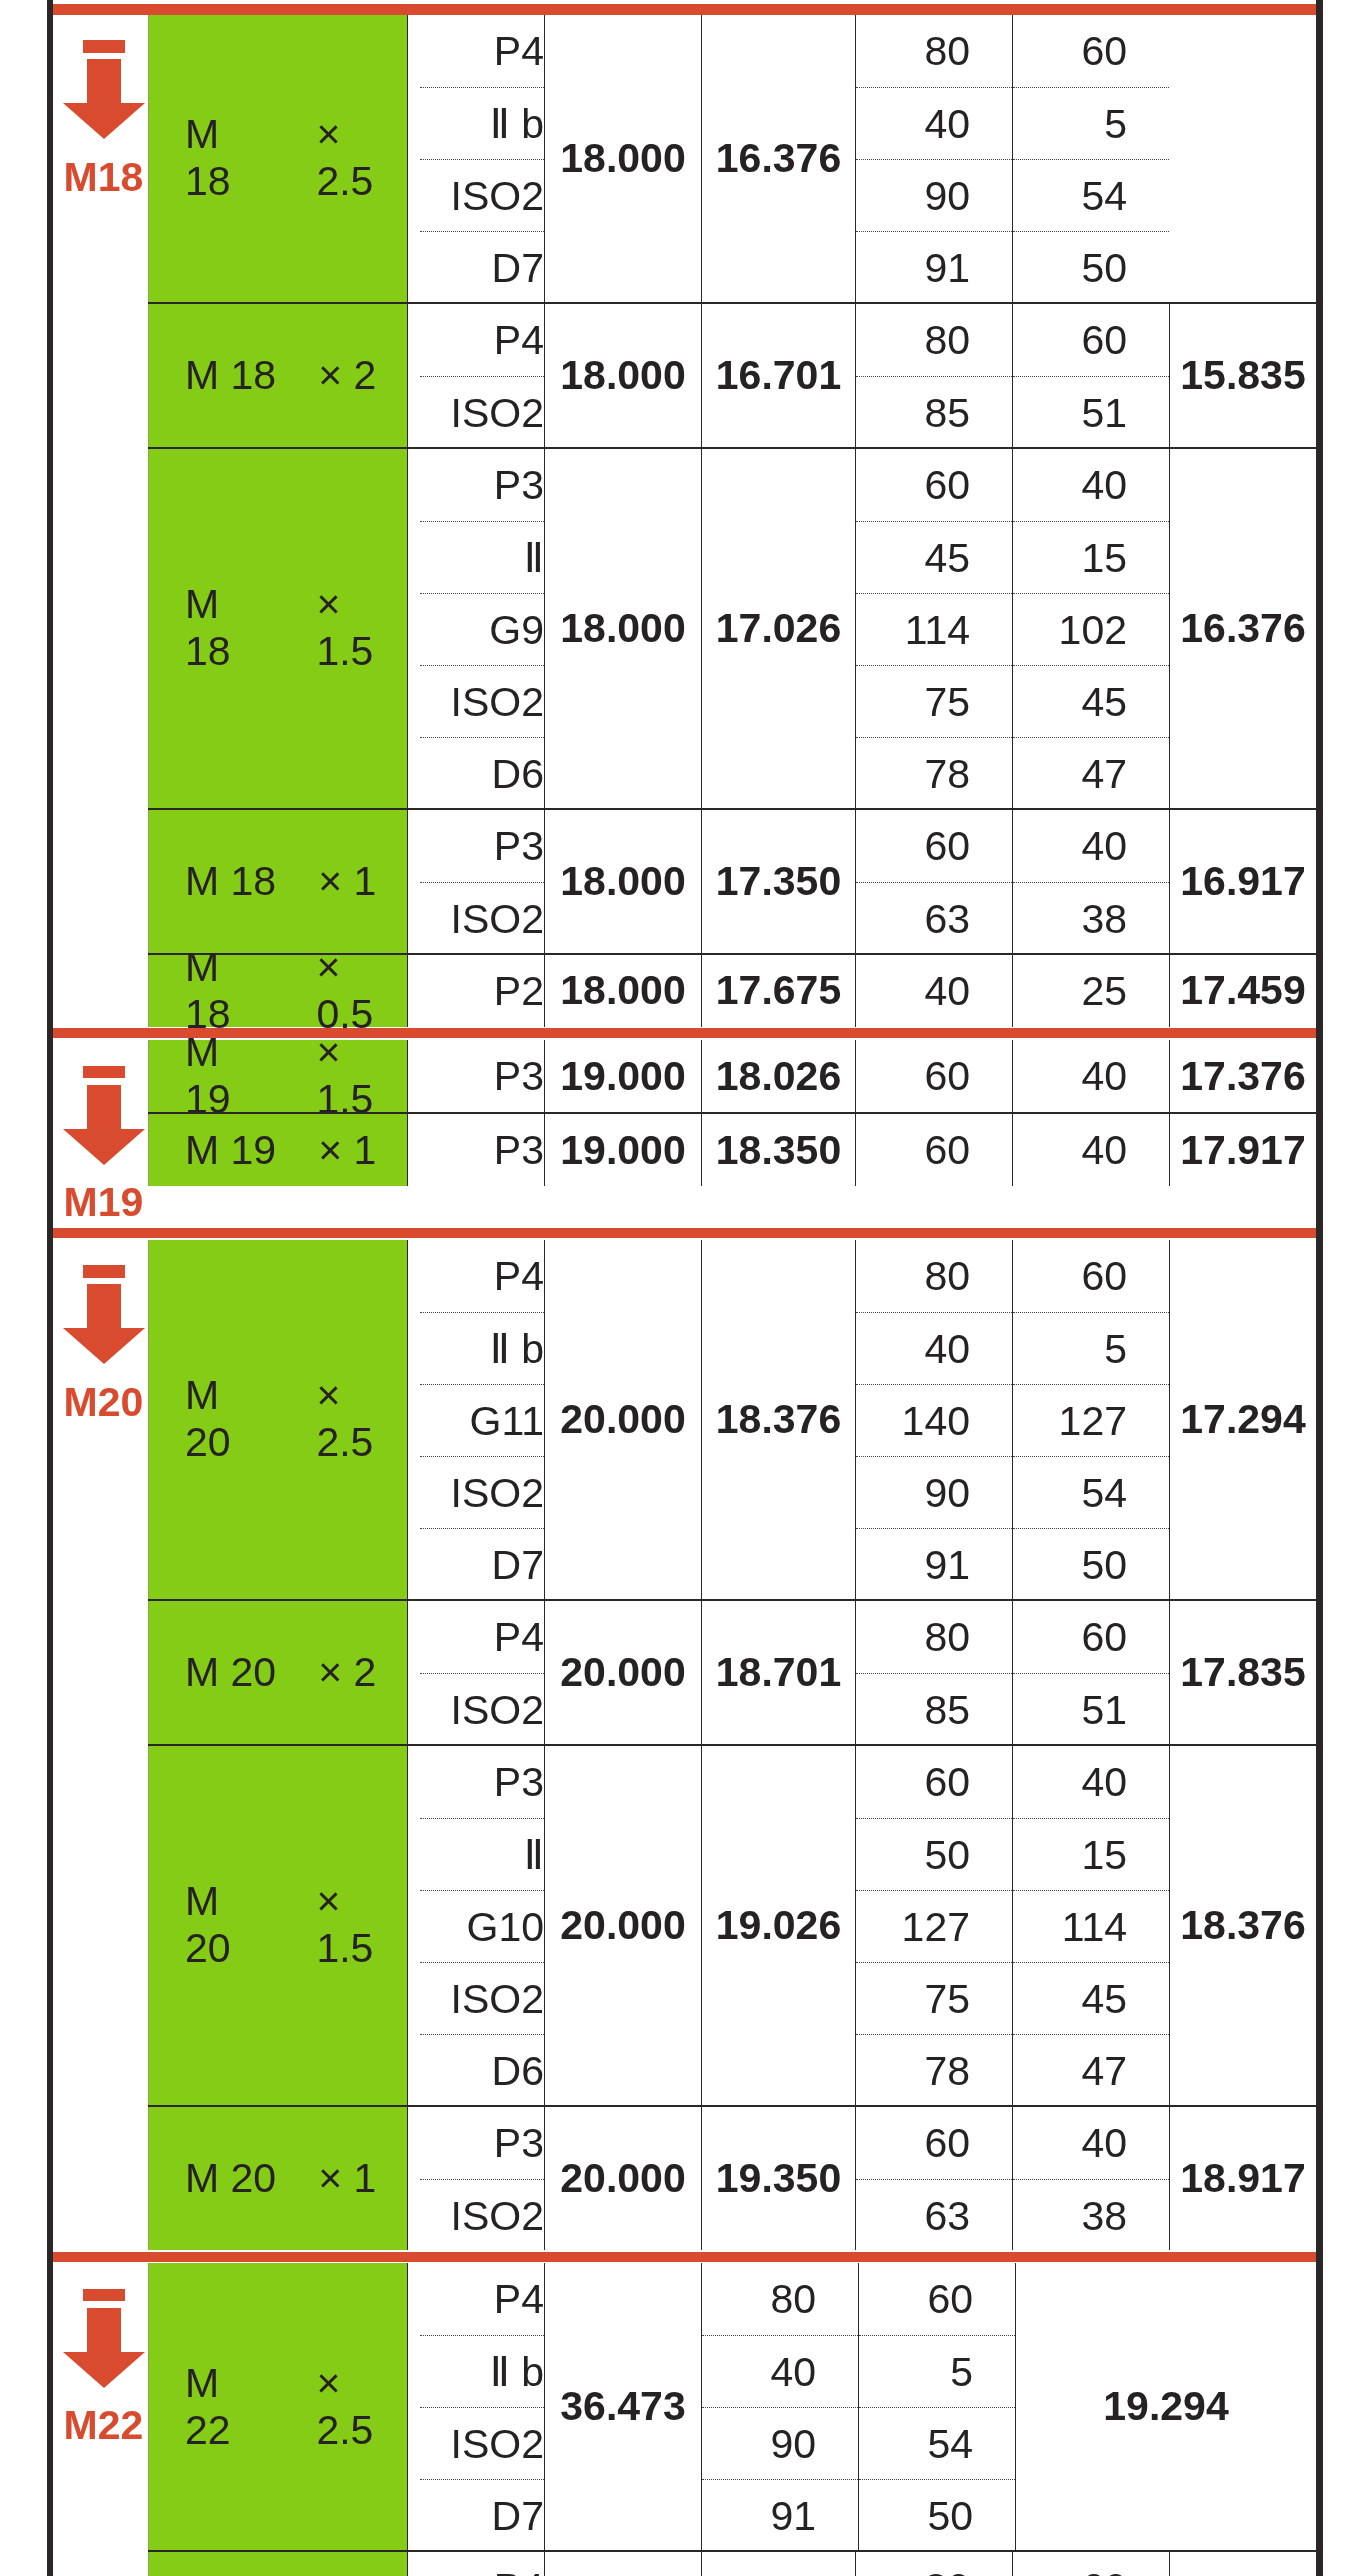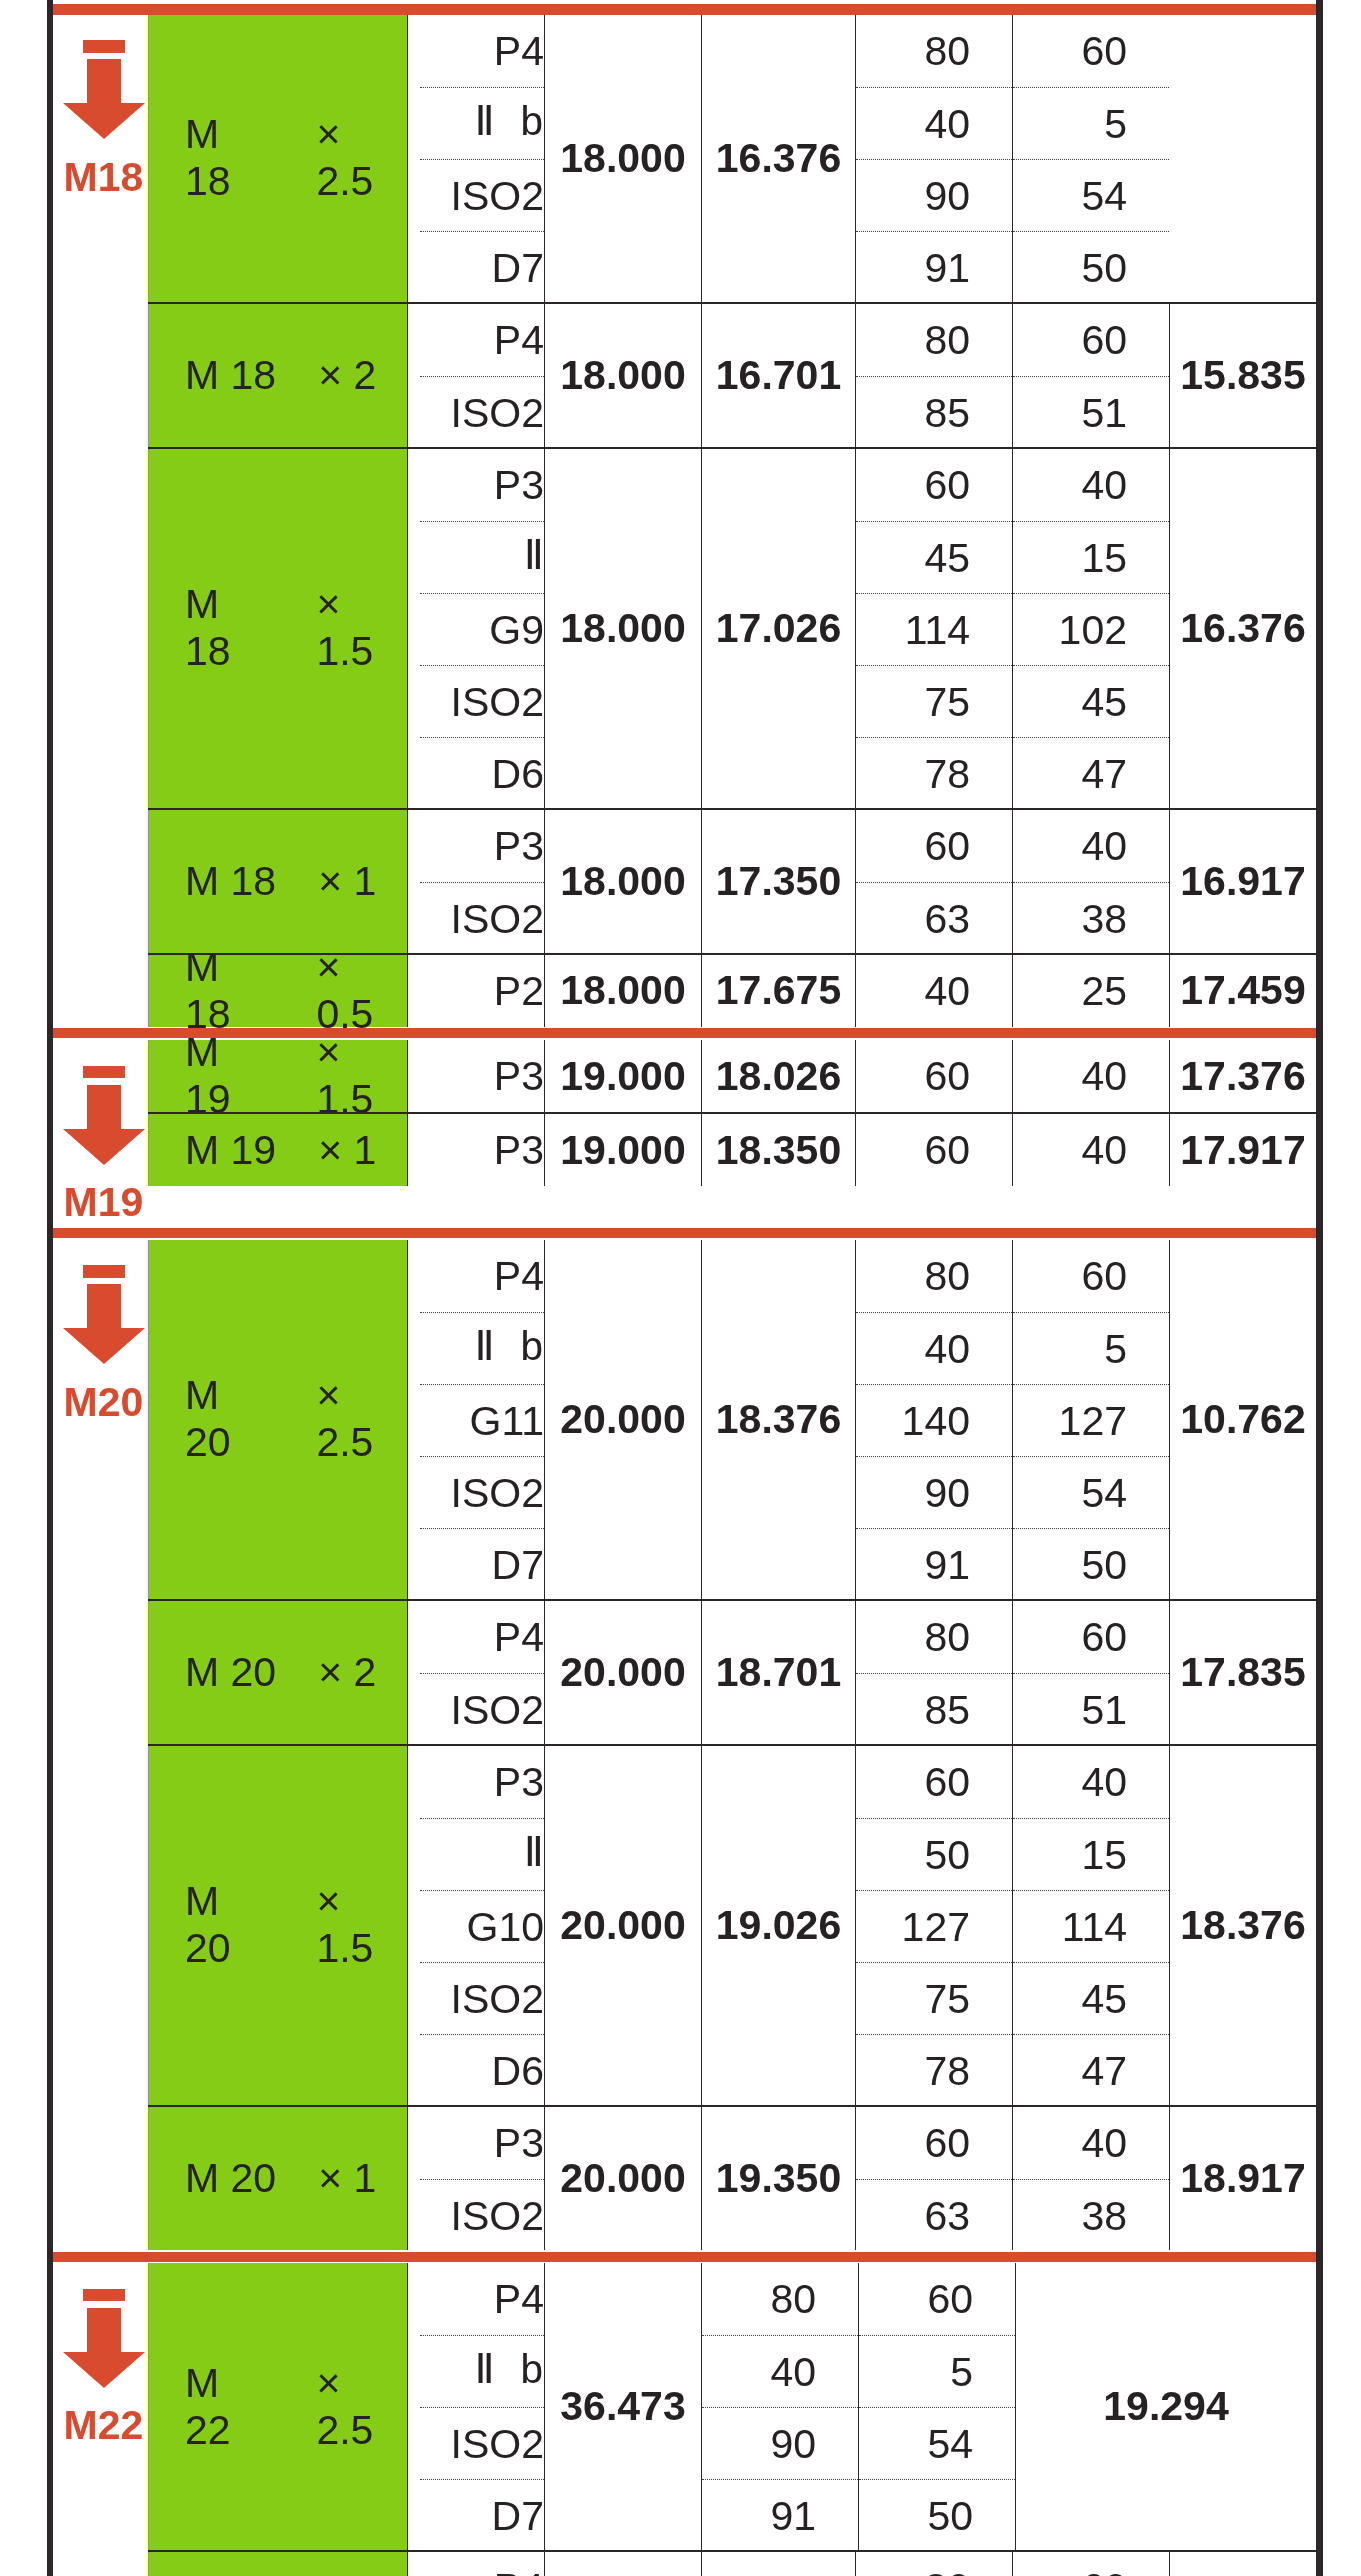--- a/index.html
+++ b/index.html
@@ -36,21 +36,21 @@
   }
   .des-pitch{margin-left:42px;}
   .codes-col{width:136px;flex:0 0 136px;border-left:1.8px solid #2b2728;display:flex;flex-direction:column;}
   .holes1-col,.holes2-col{width:156px;flex:0 0 156px;border-left:1.8px solid #2b2728;display:flex;flex-direction:column;}
   .sub-cell{
     height:72px;line-height:72px;font-size:41px;white-space:nowrap;
     box-sizing:border-box;
   }
   .sub-cell.dotted{border-top:1.8px dotted #47423f;}
   .code-cell{text-align:right;margin-left:12px;}
-  .code-cell.roman{font-family:Liberation Mono, monospace;}
+  .code-cell.roman{font-family:Liberation Sans, sans-serif;}
   .hole-cell{text-align:right;padding-right:42px;}
   .dia-col{display:flex;align-items:center;justify-content:center;font-size:41px;font-weight:bold;}
   .major-col{width:157px;flex:0 0 157px;border-left:1.8px solid #2b2728;}
   .pitchdia-col{width:154px;flex:0 0 154px;border-left:1.8px solid #2b2728;}
   .minor-col{flex:1;border-left:1.8px solid #2b2728;}
 </style>
 </head>
 <body>
 
 <div class="table-wrap">
@@ -271,21 +271,21 @@
               <div class="sub-cell hole-cell dotted">90</div>
               <div class="sub-cell hole-cell dotted">91</div>
             </div>
             <div class="holes2-col">
               <div class="sub-cell hole-cell">60</div>
               <div class="sub-cell hole-cell dotted">5</div>
               <div class="sub-cell hole-cell dotted">127</div>
               <div class="sub-cell hole-cell dotted">54</div>
               <div class="sub-cell hole-cell dotted">50</div>
             </div>
-            <div class="cell-col dia-col minor-col">10.762</div>
+            <div class="cell-col dia-col minor-col">17.294</div>
           </div>
           <div class="pitch-group bordered" style="height: 143px;">
             <div class="cell-col des-col">
               <div style="display: inline;">M 20</div>
               <div class="des-pitch" style="display: inline;">× 2</div>
             </div>
             <div class="codes-col">
               <div class="sub-cell code-cell">P4</div>
               <div class="sub-cell code-cell dotted">ISO2</div>
             </div>

